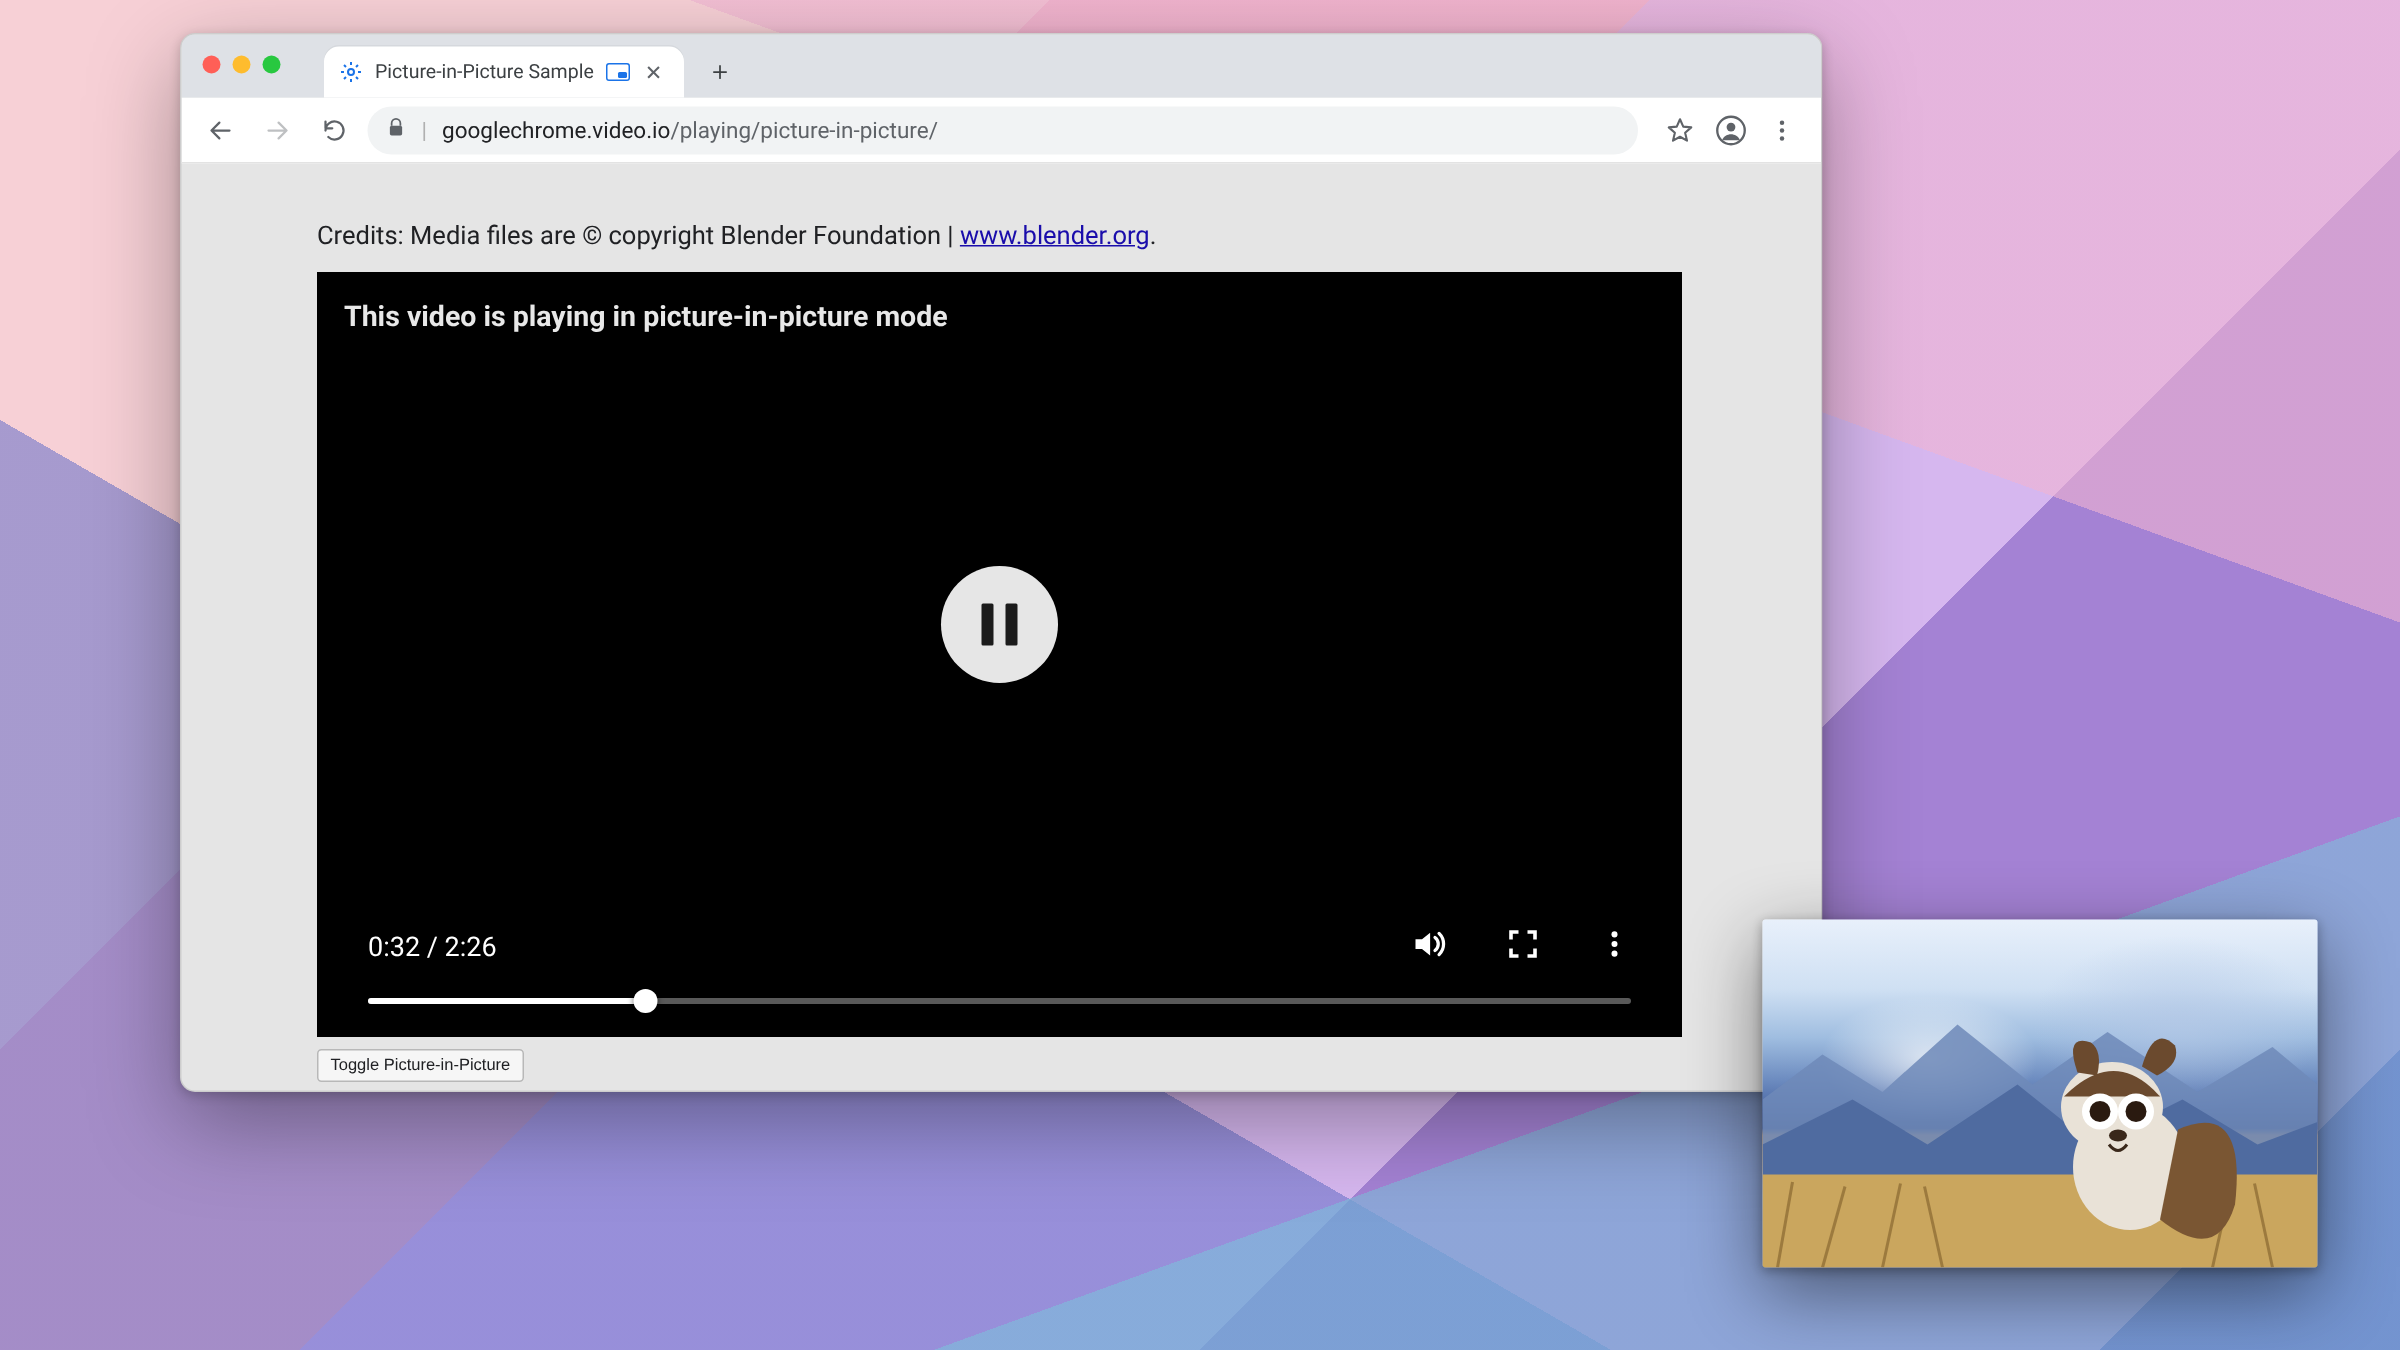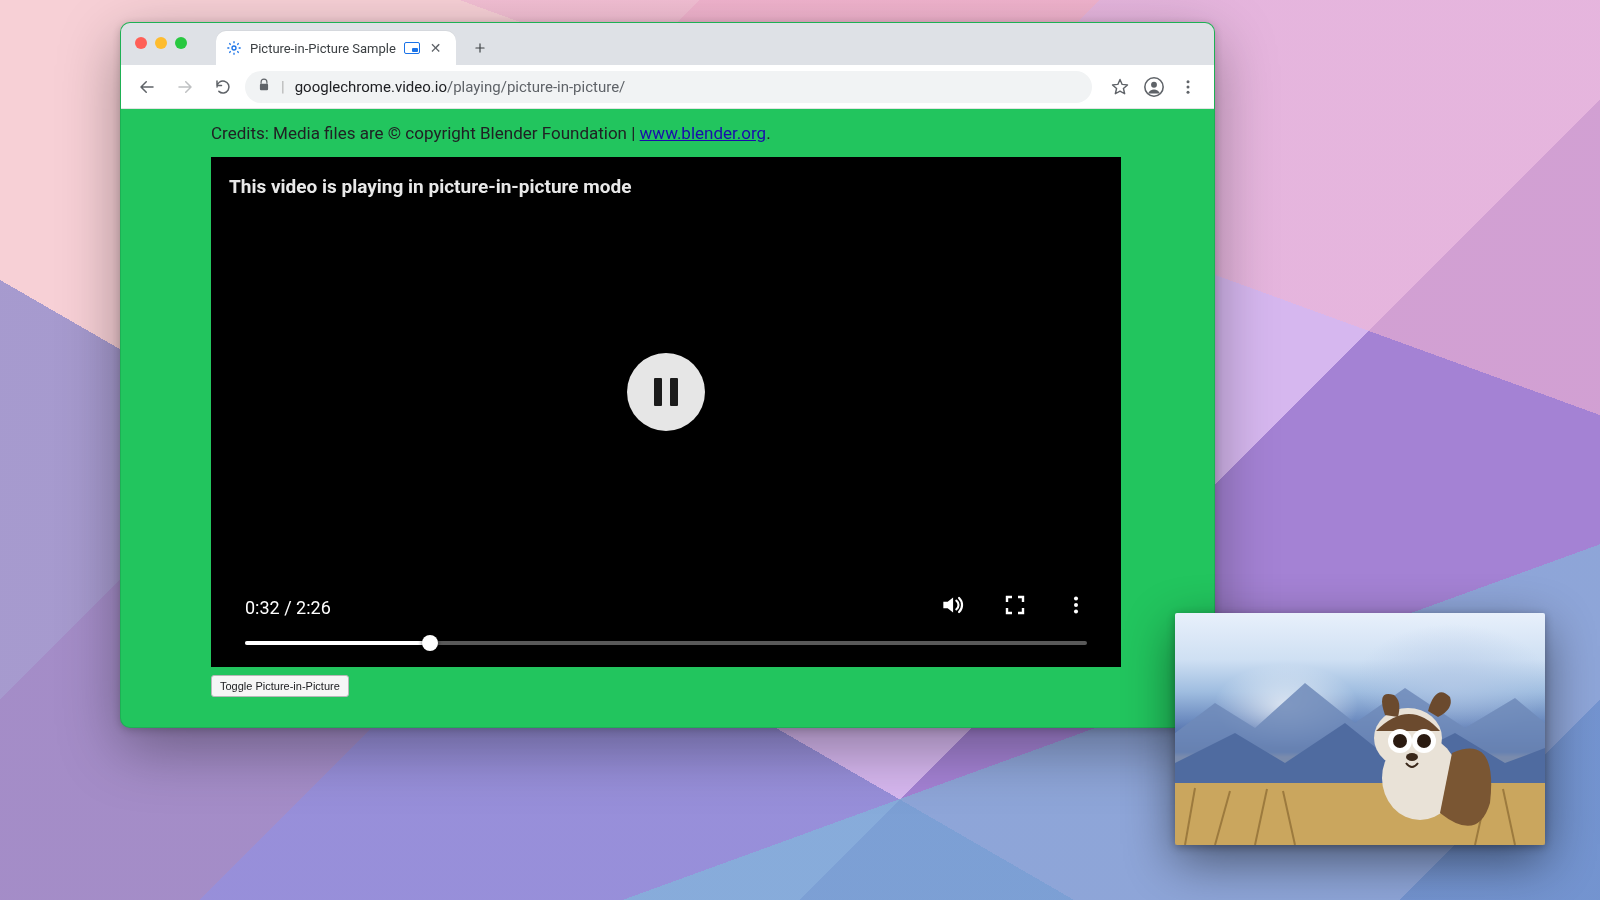--- a/index.html
+++ b/index.html
@@ -18,21 +18,21 @@
       linear-gradient( 30deg, rgba(100,110,200,.55) 0 34%, transparent 34%),
       linear-gradient(200deg, rgba(240,180,210,.6) 0 28%, transparent 28%);
     mix-blend-mode: normal;
   }
 
   
   .chrome-window {
     position: absolute;
     left: 120px; top: 22px;
     width: 1095px; height: 706px;
-    background: #22c55e;
+    background: #e5e5e5;
     border-radius: 10px;
     box-shadow: 0 20px 60px rgba(0,0,0,.35), 0 2px 8px rgba(0,0,0,.2);
     border: 1px solid rgba(0,0,0,.1);
     overflow: hidden;
     display: flex; flex-direction: column;
   }
   .titlebar {
     height: 42px;
     background: #dee1e6;
     display: flex; align-items: flex-end;
@@ -65,21 +65,21 @@
     flex:1; height:32px; background:#f1f3f4; border-radius:16px;
     display:flex; align-items:center; padding:0 12px; gap:10px;
     color:#202124; font-size:15px;
   }
   .omnibox .lock{color:#5f6368;}
   .omnibox .url .path{color:#5f6368;}
   .omnibox .sep{color:#b0b0b0;}
   .right-icons{display:flex; align-items:center; gap:2px; margin-left:6px;}
 
   .content { flex:1; overflow:auto; padding:14px 0 18px 0; }
-  .inner { margin-left:90px; width:912px; }
+  .inner { margin-left:90px; width:912px;margin-top:24px; }
   .credits { font-size:17px; color:#202124; margin-bottom:14px; }
   .credits a { color:#1a0dab; text-decoration: underline; }
 
   .video-shell{
     width:910px; height:510px; background:#000; position:relative; color:#fff;
     font-size:19px;
   }
   .pip-msg{ position:absolute; left:18px; top:18px; color:#e8e8e8;font-weight:bold;}
   .big-pause{
     position:absolute; left:50%; top:46%; transform:translate(-50%,-50%);

